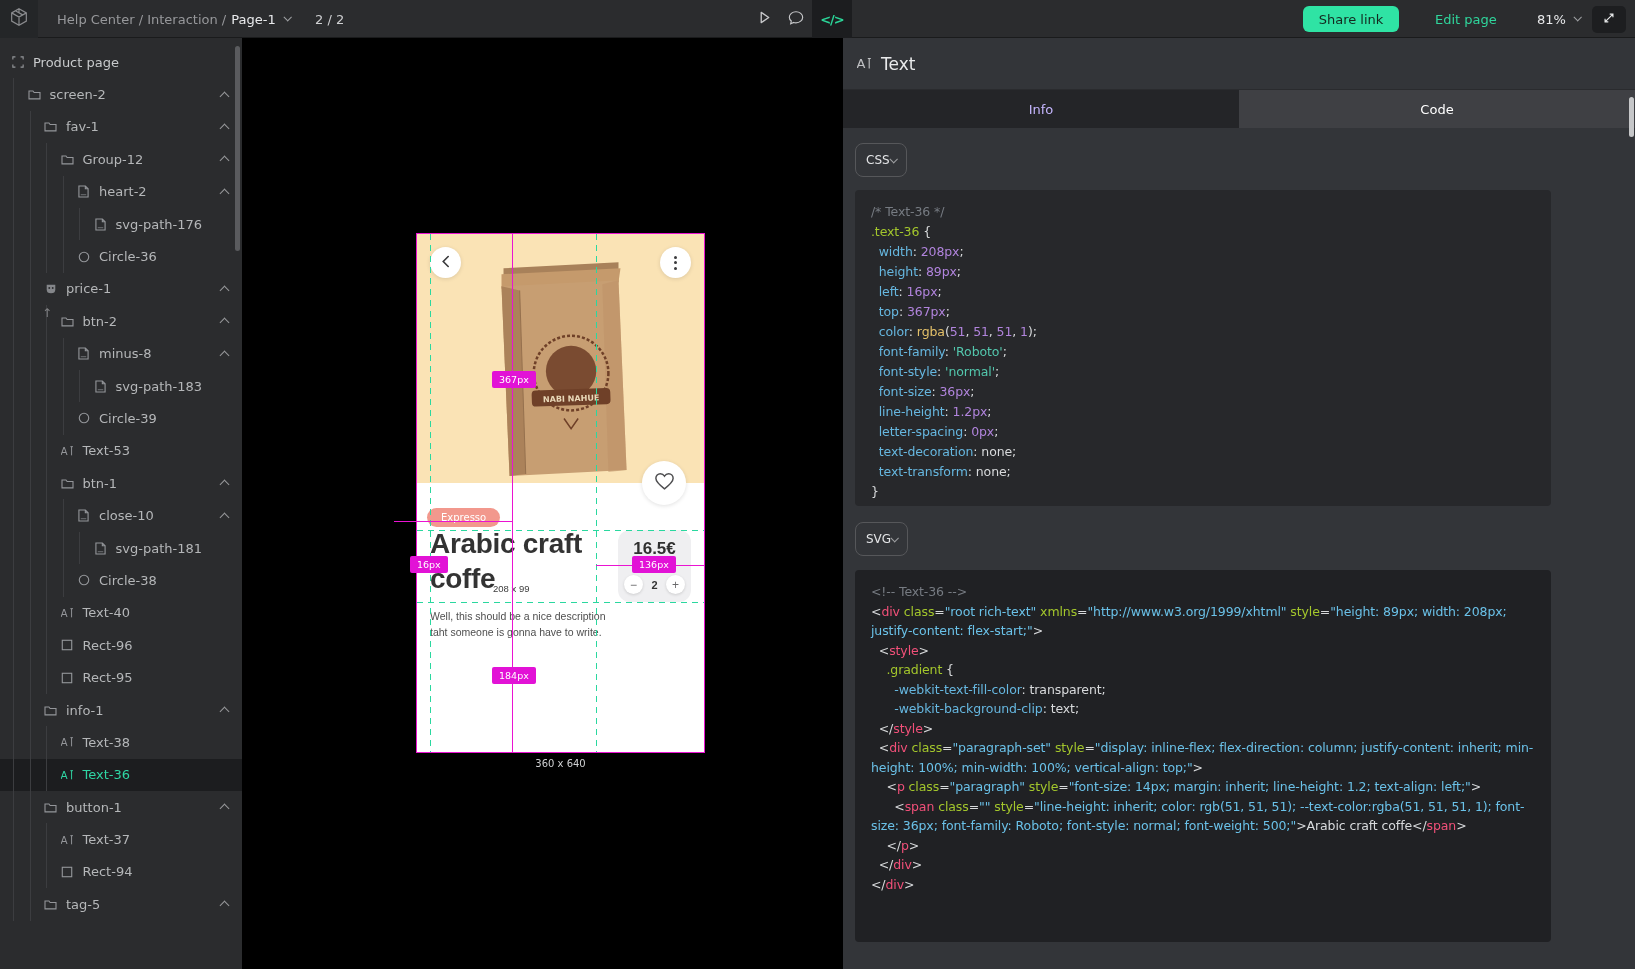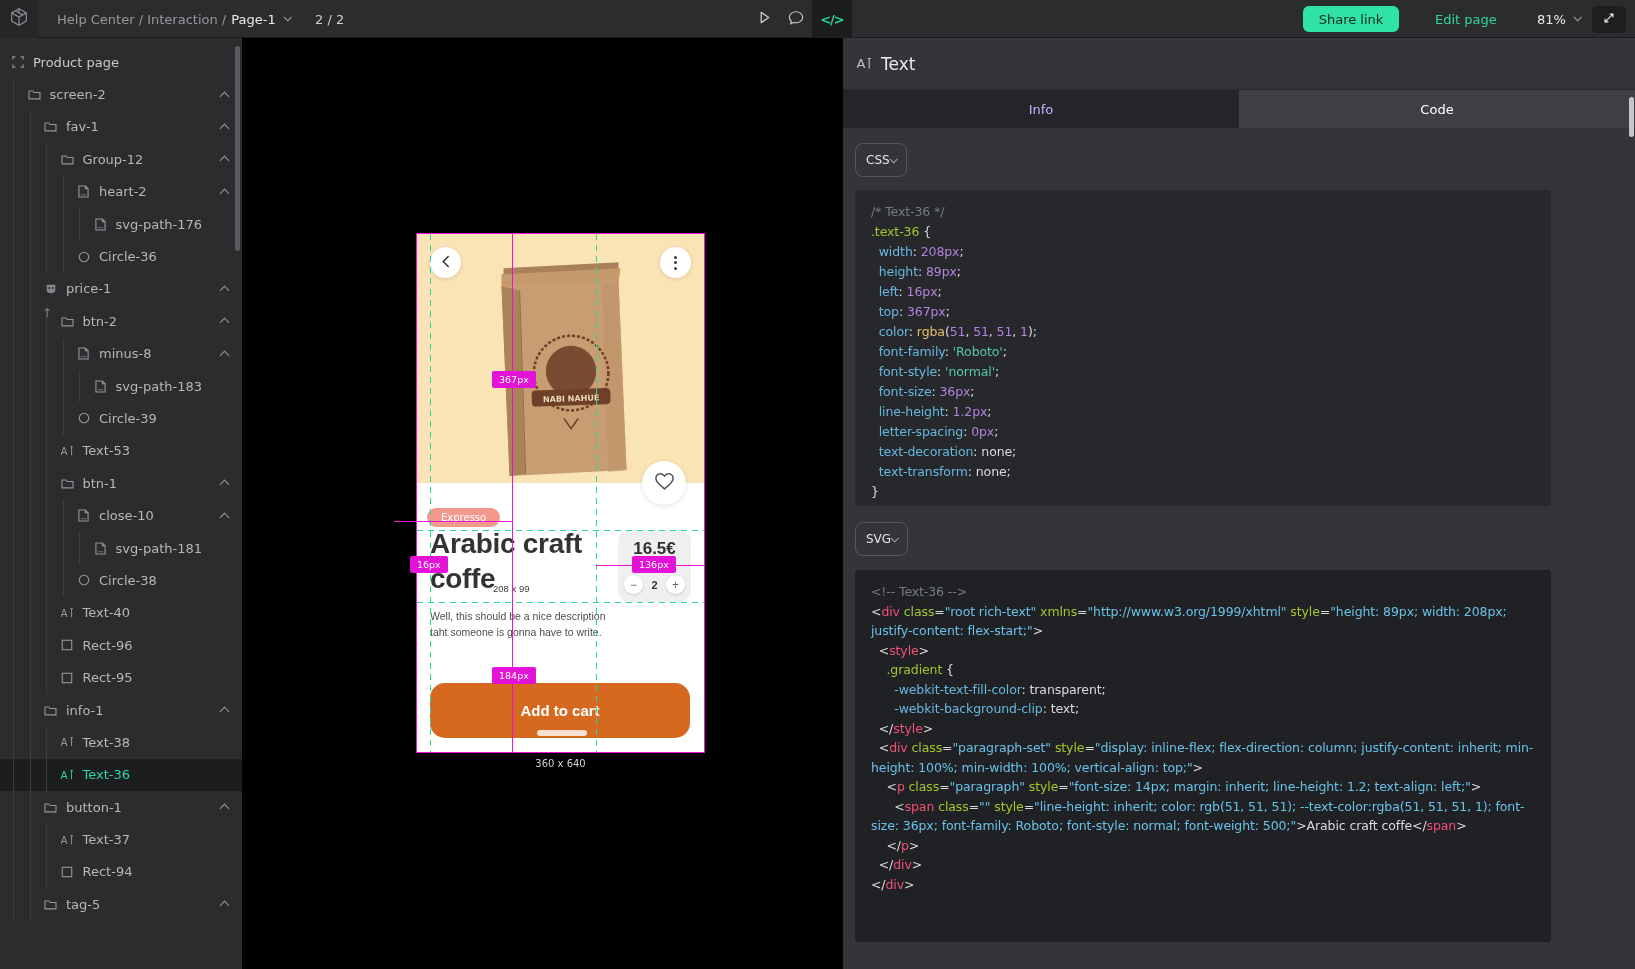--- a/index.html
+++ b/index.html
@@ -532,21 +532,20 @@
         <div>taht someone is gonna have to write.</div>
       </div>
       <div class="p-price" style="background:#efeff1;">
         <div class="price-val">16.5€</div>
         <div class="stepper">
           <button class="step-btn">−</button>
           <span class="step-qty">2</span>
           <button class="step-btn">+</button>
         </div>
       </div>
-      <button class="p-cta" style="background:#d4691f;">Add to cart</button>
       <div class="p-home"></div>
     </div>
 
     <div class="gv" style="left:188px; top:196px; height:518px;"></div>
     <div class="gv" style="left:354px; top:196px; height:518px;"></div>
     <div class="gh" style="left:175px; top:492px; width:287px;"></div>
     <div class="gh" style="left:175px; top:564px; width:287px;"></div>
     <div class="mv" style="left:270px; top:196px; height:518px;"></div>
     <div class="mh" style="left:152px; top:483px; width:118px;"></div>
     <div class="mh" style="left:354px; top:527px; width:108px;"></div>

